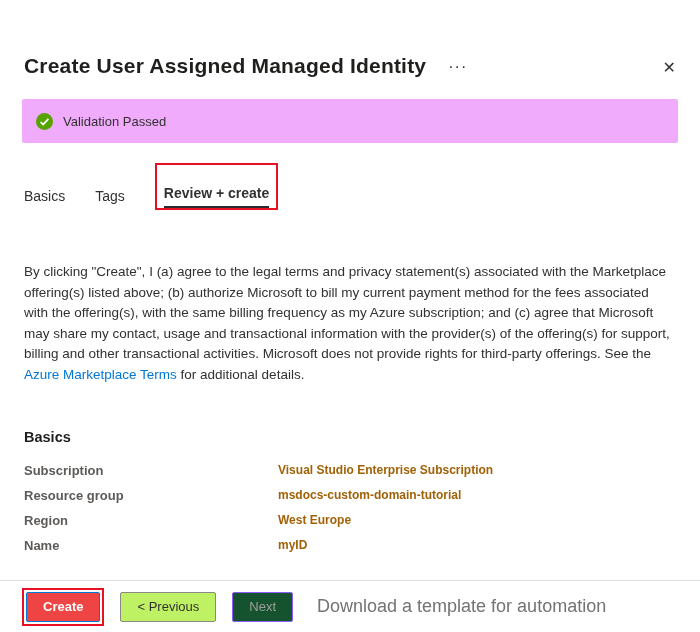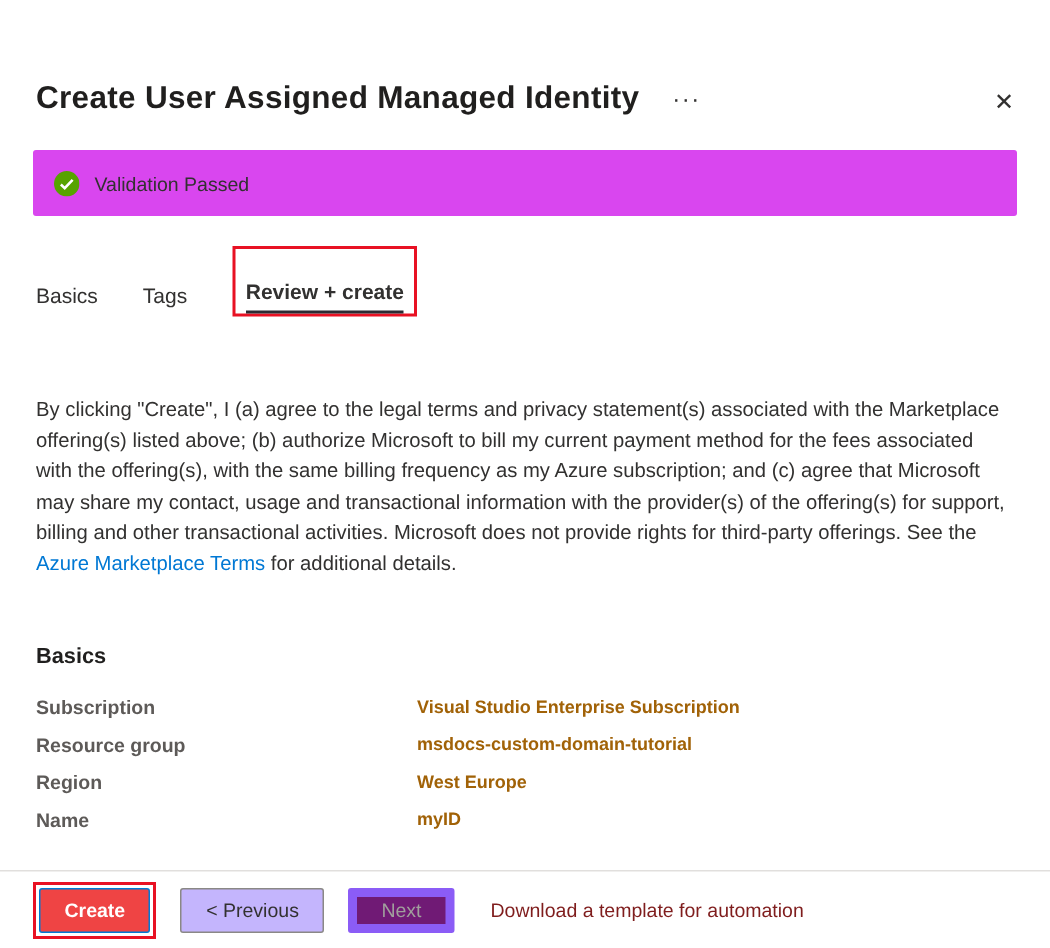--- a/index.html
+++ b/index.html
@@ -38,21 +38,21 @@
     font-size: 16px;
     color: #323130;
     cursor: pointer;
     padding: 2px 4px;
     margin-top: 2px;
   }
 
   
   .banner {
     margin: 20px 22px 0 22px;
-    background: #d946ef;
+    background: #f0abfc;
     border-radius: 2px;
     height: 44px;
     display: flex;
     align-items: center;
     padding: 0 14px;
     gap: 10px;
   }
   .banner-text { font-size: 13px; color: #323130; }
   .check-icon { display: flex; align-items: center; }
 
@@ -145,33 +145,33 @@
     cursor: pointer;
     border-radius: 2px;
   }
   .btn-primary {
     background: #ef4444;
     color: #ffffff;
     border: 1px solid #0078d4;
     font-weight: bold;
   }
   .btn-secondary {
-    background: #c4b5fd;
+    background: #bef264;
     color: #323130;
     border: 1px solid #8a8886;
   }
   .btn-disabled {
-    background: #701a75;
+    background: #14532d;
     color: #a19f9d;
-    border: 6px solid #8b5cf6;
+    border: 1px solid #8b5cf6;
     cursor: default;
   }
   .footer-link {
-    font-size: 13px;
-    color: #7f1d1d;
+    font-size: 18px;
+    color: #737373;
     margin-left: 8px;
     cursor: pointer;
   }
 </style>
 </head>
 <body>
 
 <div class="page">
 
   <div class="header">

